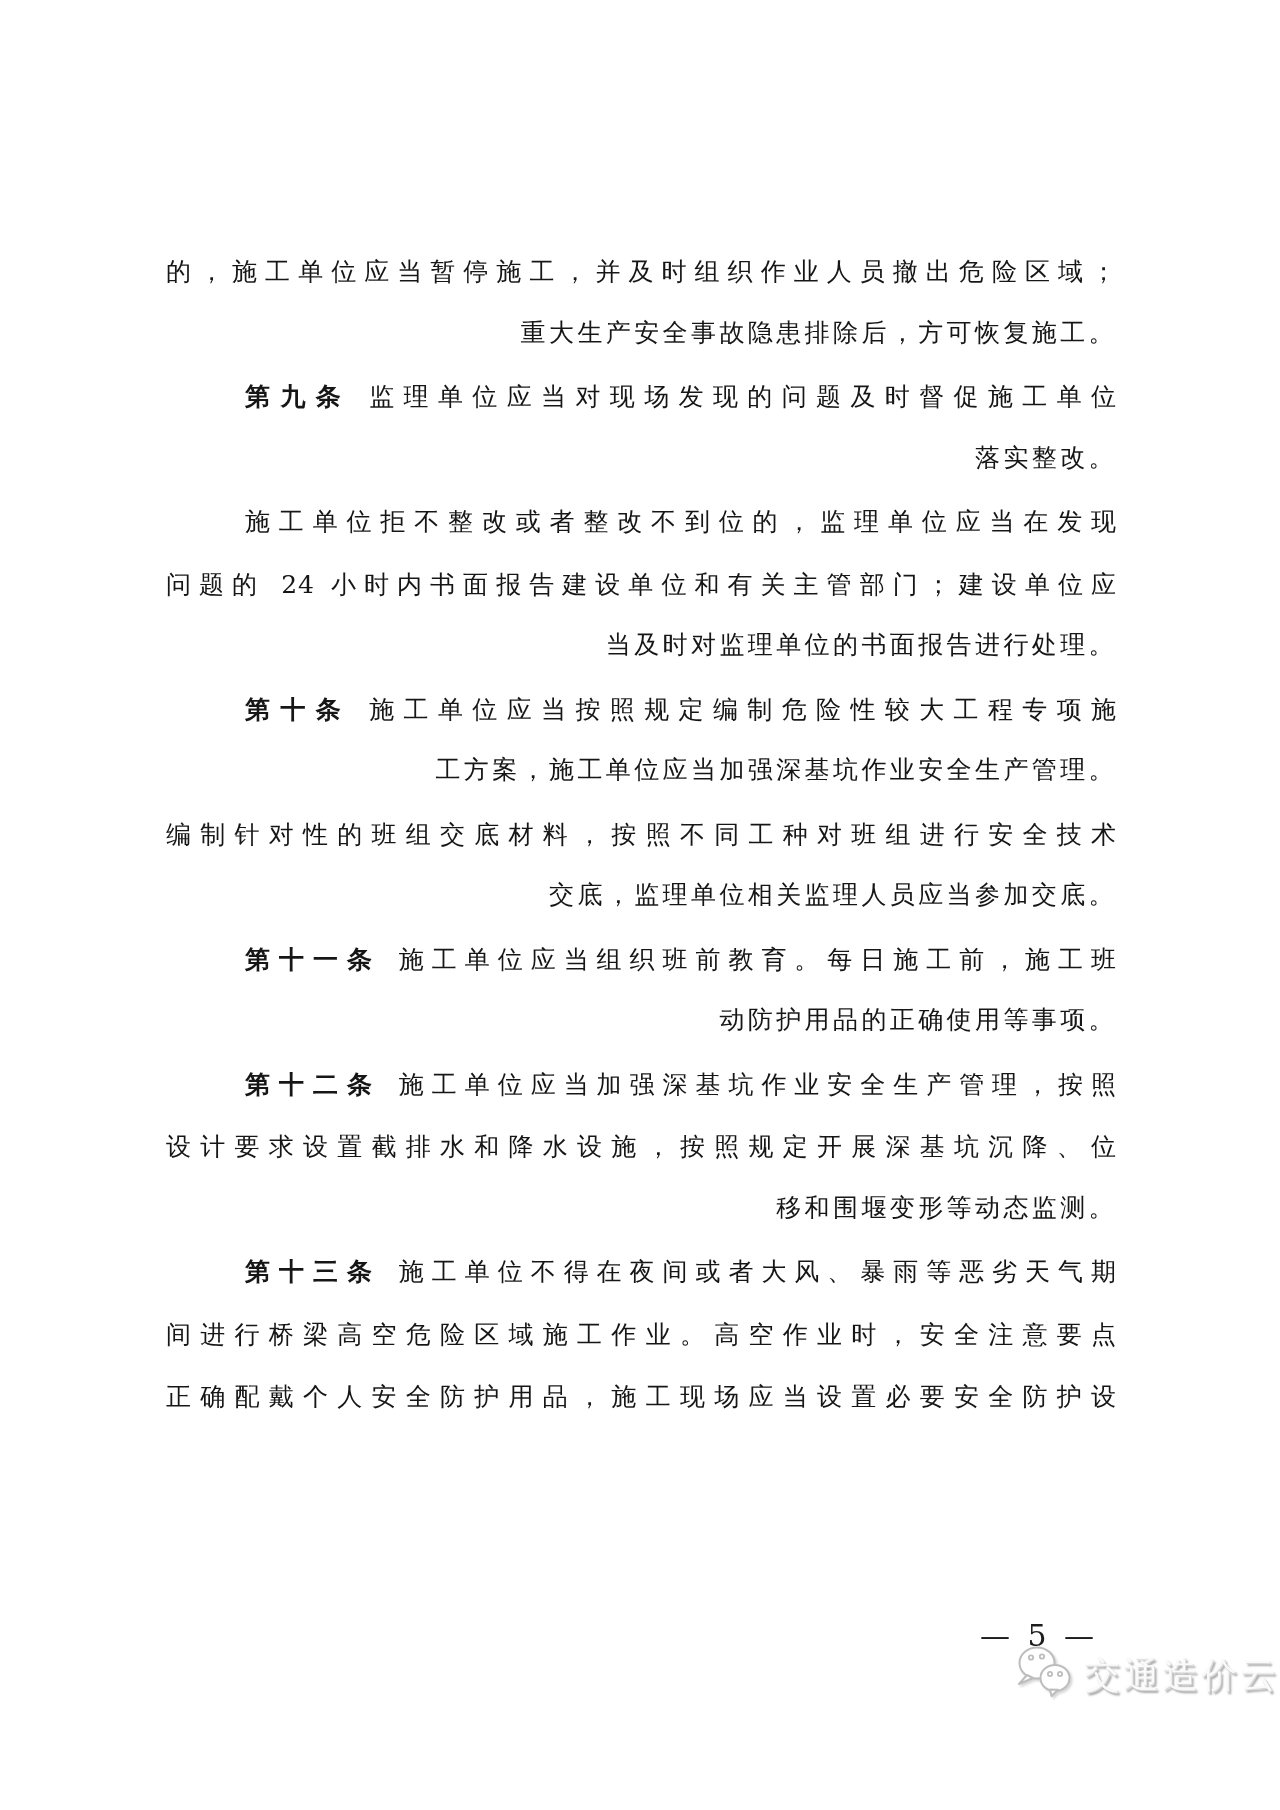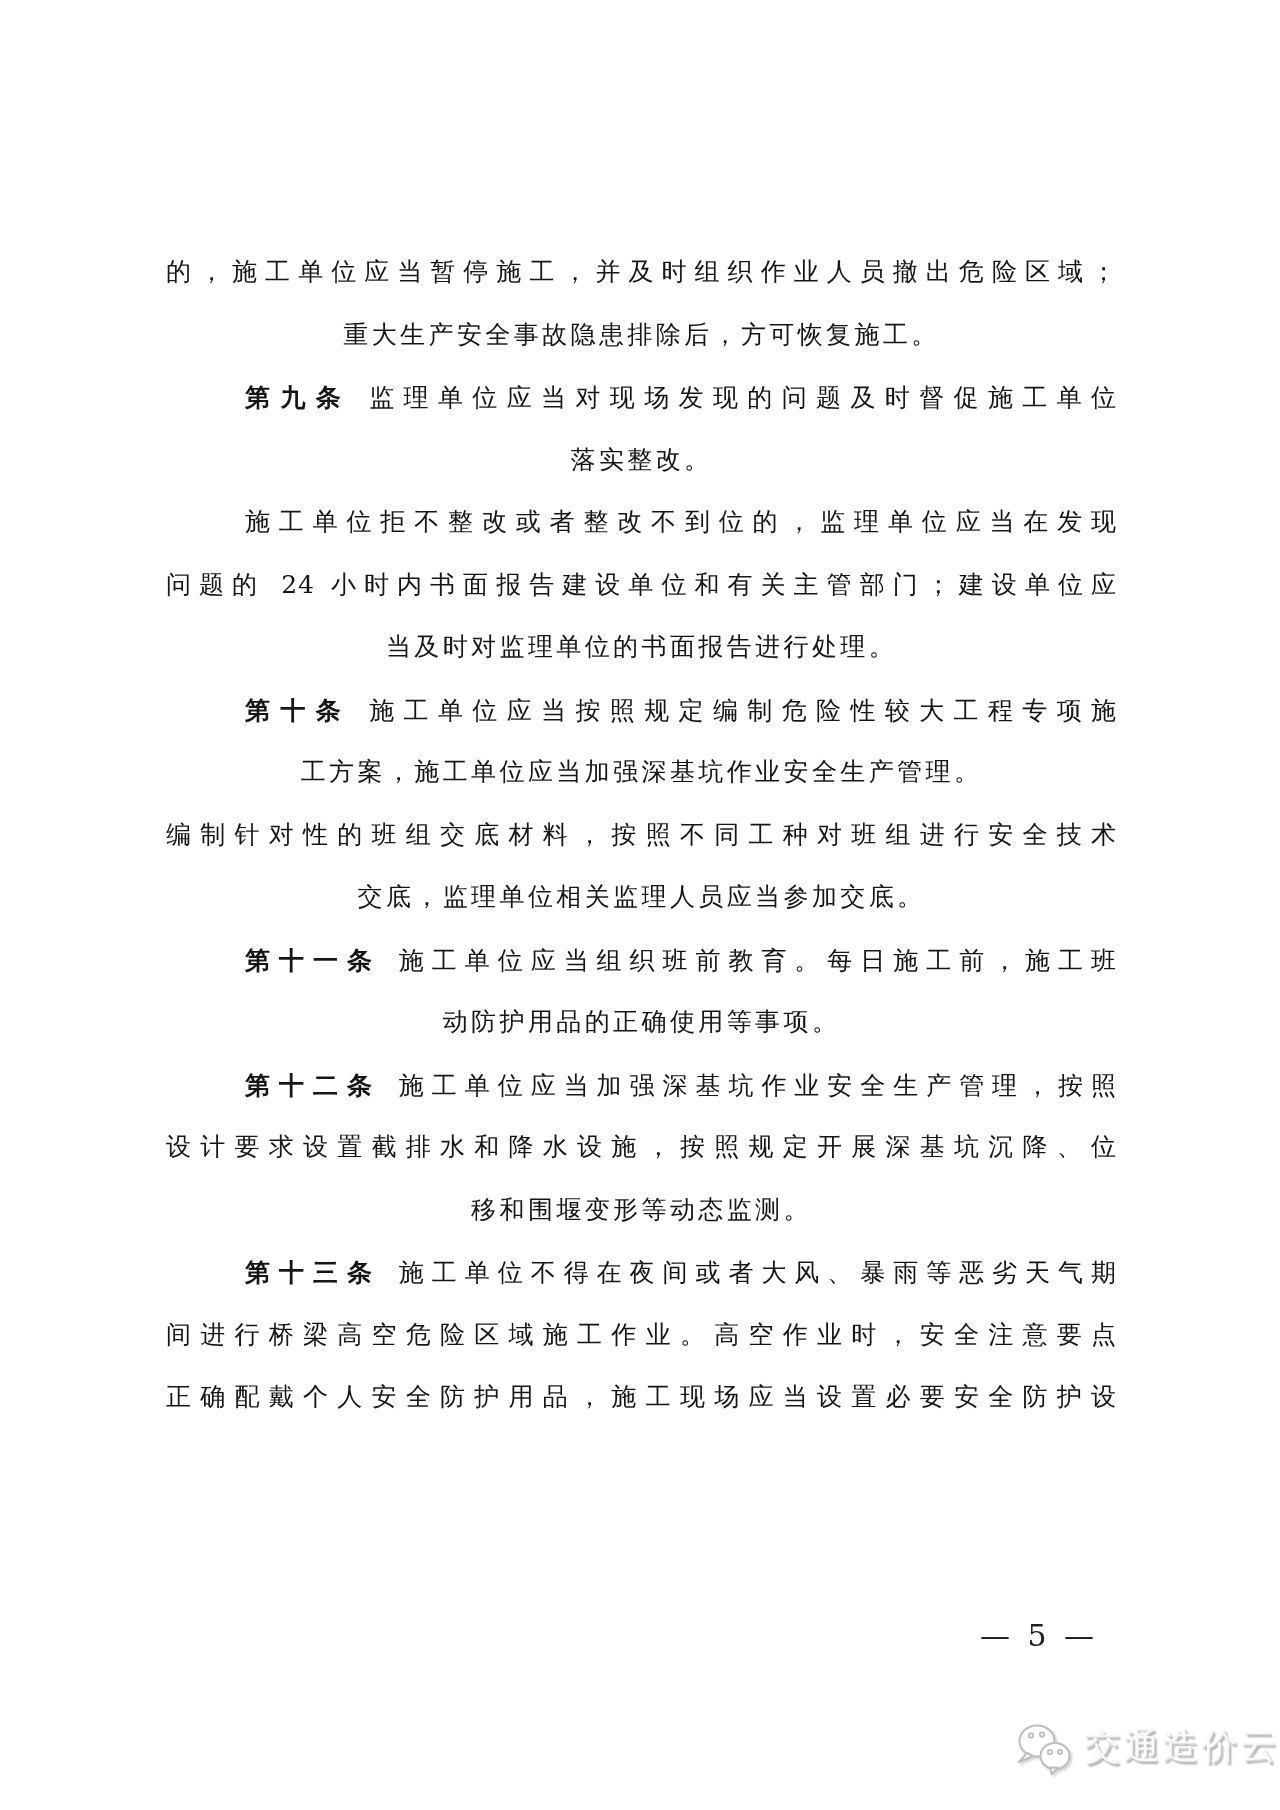--- a/index.html
+++ b/index.html
@@ -27,46 +27,46 @@
     letter-spacing: 1px;
   }
   
   .j {
     white-space: normal;
     text-align: justify;
     text-align-last: justify;
     text-justify: inter-character;
   }
   
-  .end { text-align: center; letter-spacing: 3.4px; }
+  .end { text-align: right; letter-spacing: 3.4px; font-family: Liberation Mono, monospace; }
   
   .ind { text-indent: 79px; }
   .lead {
-    font-family: Liberation Sans, sans-serif;
+    font-family: Liberation Serif, serif;
     font-weight: bold;
     padding-right: 18px;
     letter-spacing: 2px;
   }
   .pagenum {
     position: absolute;
     left: 958px;
     top: 1618px;
     width: 162px;
     text-align: center;
     font-size: 30px;
     letter-spacing: 4px;
     color: #1d1d1d;
     font-family: "DejaVu Serif", "Liberation Serif", serif;
   }
   .watermark {
     position: absolute;
     left: 1014px;
-    top: 1722px;
+    top: 1644px;
     display: flex;
-    align-items: flex-start;
+    align-items: flex-end;
   }
   .wm-icon { width: 62px; height: 56px; filter: drop-shadow(2px 2px 1px #d6d6d6); }
   .wm-text {
     margin-left: 8px;
     font-family: "DejaVu Sans", "Liberation Sans", sans-serif;
     font-size: 36px;
     letter-spacing: 3px;
     color: #fafafa;
     text-shadow: 1px 1px 0 #d8d8d8, 2.5px 3px 2px #a9a9a9;
     white-space: nowrap;

